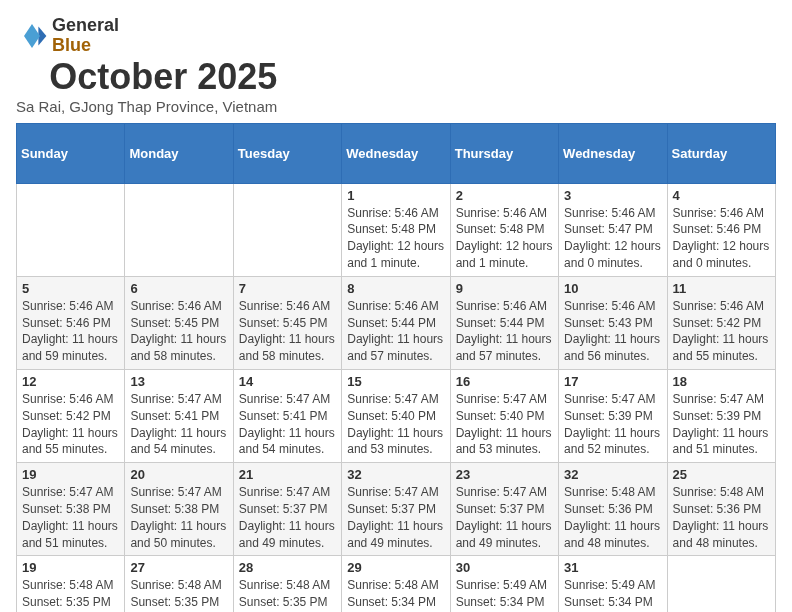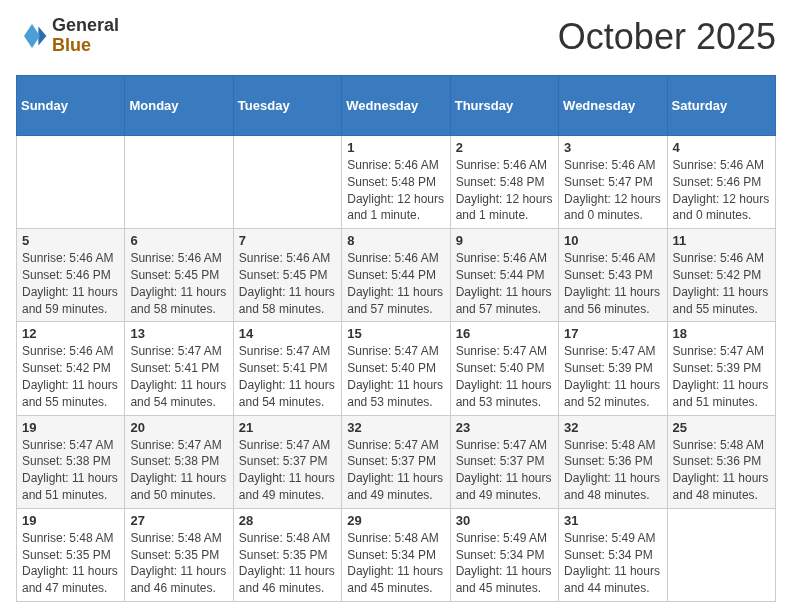--- a/index.html
+++ b/index.html
@@ -7,21 +7,22 @@
       font-family: Arial, sans-serif;
       background: #fff;
       width: 792px;
       min-height: 612px;
       padding: 16px;
     }
     .header {
       display: flex;
       align-items: flex-start;
       justify-content: space-between;
-      margin-bottom: 17px;
+      margin-bottom: 8px;
+      flex-direction: column;
     }
     .logo {
       display: flex;
       align-items: center;
       gap: 4px;
     }
     .logo-text {
       font-size: 18px;
       font-weight: bold;
       line-height: 1.1;
@@ -31,21 +32,21 @@
     .logo-icon {
       width: 32px;
       height: 32px;
     }
     .title-section {
       text-align: right;
     }
     .month-title {
       font-size: 36px;
       color: #333;
-      font-weight: normal;
+      font-weight: bold;
     }
     .subtitle {
       font-size: 15px;
       color: #555;
     }
     .calendar {
       width: 100%;
       border-collapse: collapse;
       font-size: 11px;
     }
@@ -94,20 +95,21 @@
       <polygon points="28,8 38,20 28,32" fill="#2e6db4"></polygon>
       <polygon points="20,5 30,20 20,35 10,20" fill="#4a9fd4"></polygon>
     </svg>
     <div class="logo-text">
       <span class="logo-general">General</span><br>
       <span class="logo-blue">Blue</span>
     </div>
   </div>
   <div class="title-section">
     <div class="month-title">October 2025</div>
+    <div class="subtitle">Sa Rai, GJong Thap Province, Vietnam</div>
   </div>
 </div>
 
 <table class="calendar">
   <thead>
     <tr>
     <th>Sunday</th>
         <th>Monday</th>
         <th>Tuesday</th>
         <th>Wednesday</th>

